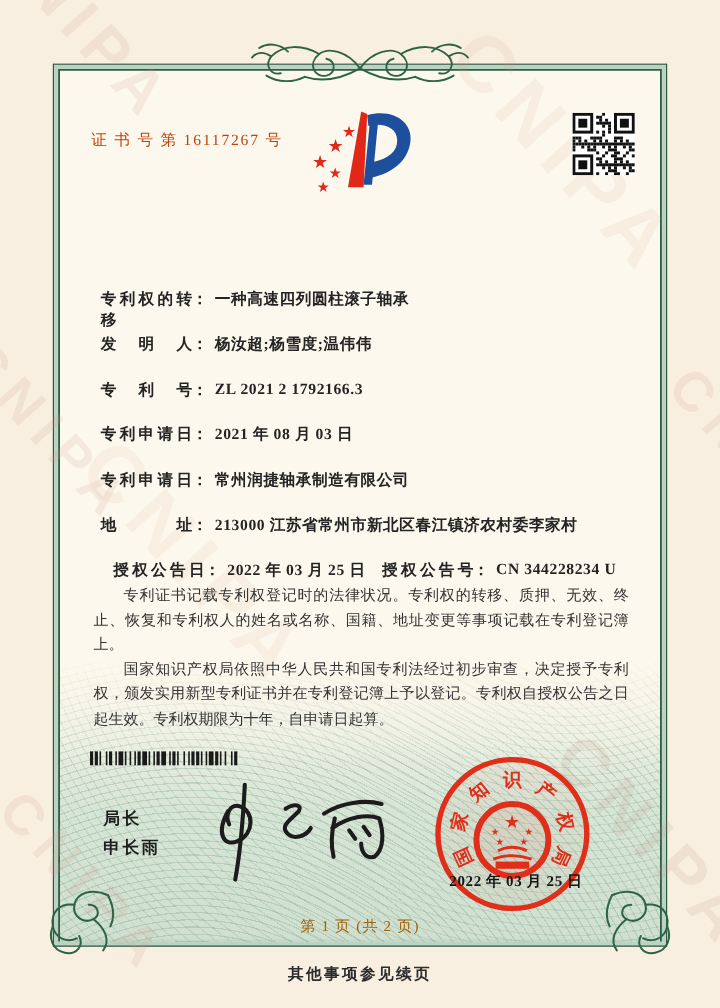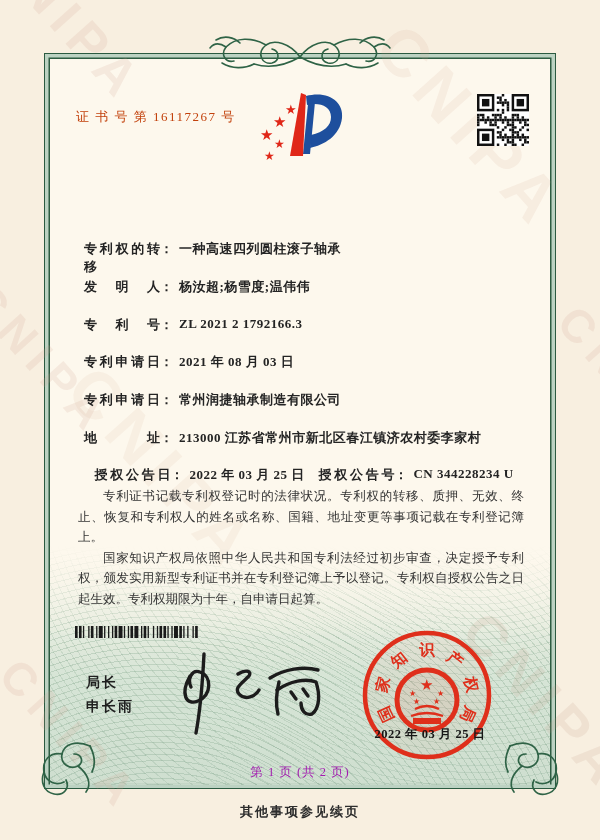--- a/index.html
+++ b/index.html
@@ -40,21 +40,21 @@
   .fvalue{letter-spacing:.5px;font-weight:600;white-space:nowrap;}
   .fcell-l{width:224px;display:flex;flex:none;}
 
   .paras{left:78px;top:486px;width:446px;font-size:12.5px;line-height:20.5px;color:#333;}
   .paras p{margin:0;text-indent:2em;text-align:justify;}
 
   .officer{left:86px;font-family:"Liberation Sans","DejaVu Sans",sans-serif;
            font-weight:700;font-size:14px;letter-spacing:2px;color:#1f1f1f;}
   .seal-date{left:368px;top:726px;width:124px;text-align:center;font-size:12.5px;
              letter-spacing:.5px;color:#161616;font-weight:600;}
-  .page-num{left:0;top:764px;width:100%;text-align:center;font-size:12.5px;color:#a21caf;letter-spacing:1px;}
+  .page-num{left:0;top:764px;width:100%;text-align:center;font-size:12.5px;color:#a16207;letter-spacing:1px;}
   .cont-note{left:0;top:803px;width:100%;text-align:center;font-size:13px;color:#2c2c2c;letter-spacing:2px;font-weight:600;}
 </style>
 </head>
 <body>
 
 <div id="page">
 
   <div class="wm" style="left:-35px;top:-12px;font-size:52px;">CNIPA</div>
   <div class="wm" style="left:348px;top:88px;font-size:66px;color:rgba(205,162,140,.13);">CNIPA</div>
   <div class="wm" style="left:-52px;top:332px;font-size:46px;">CNIPA</div>

